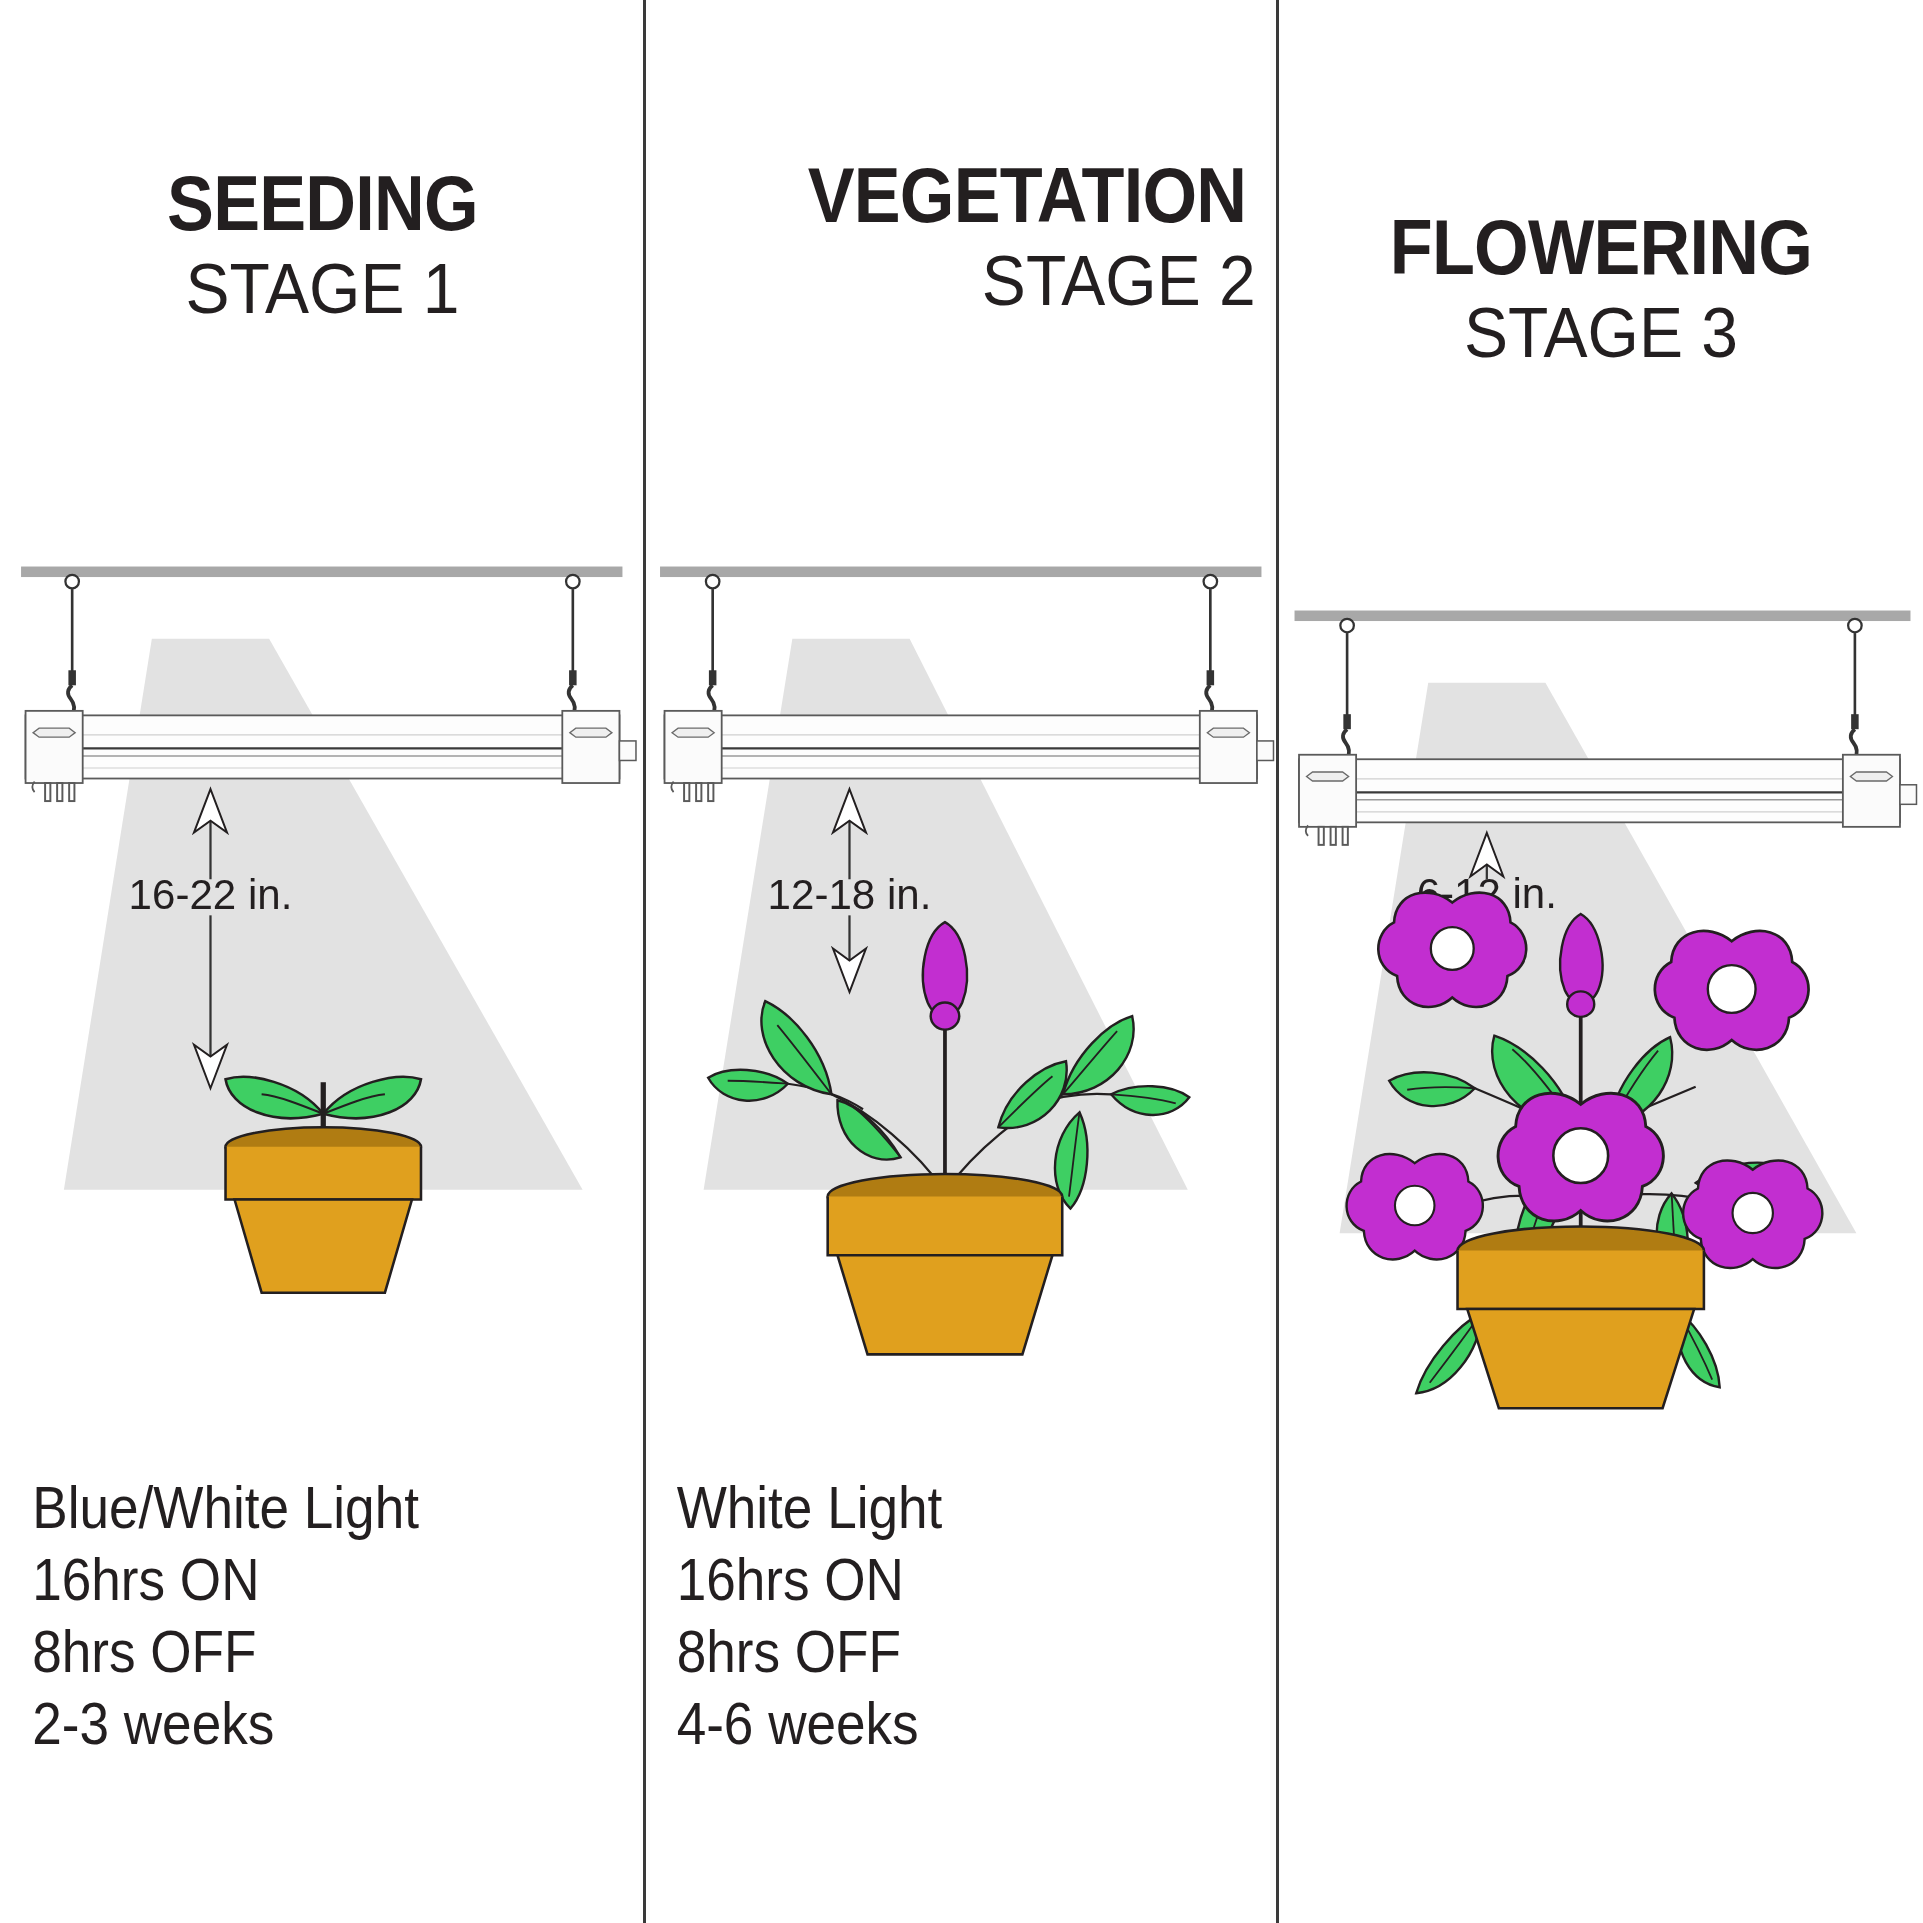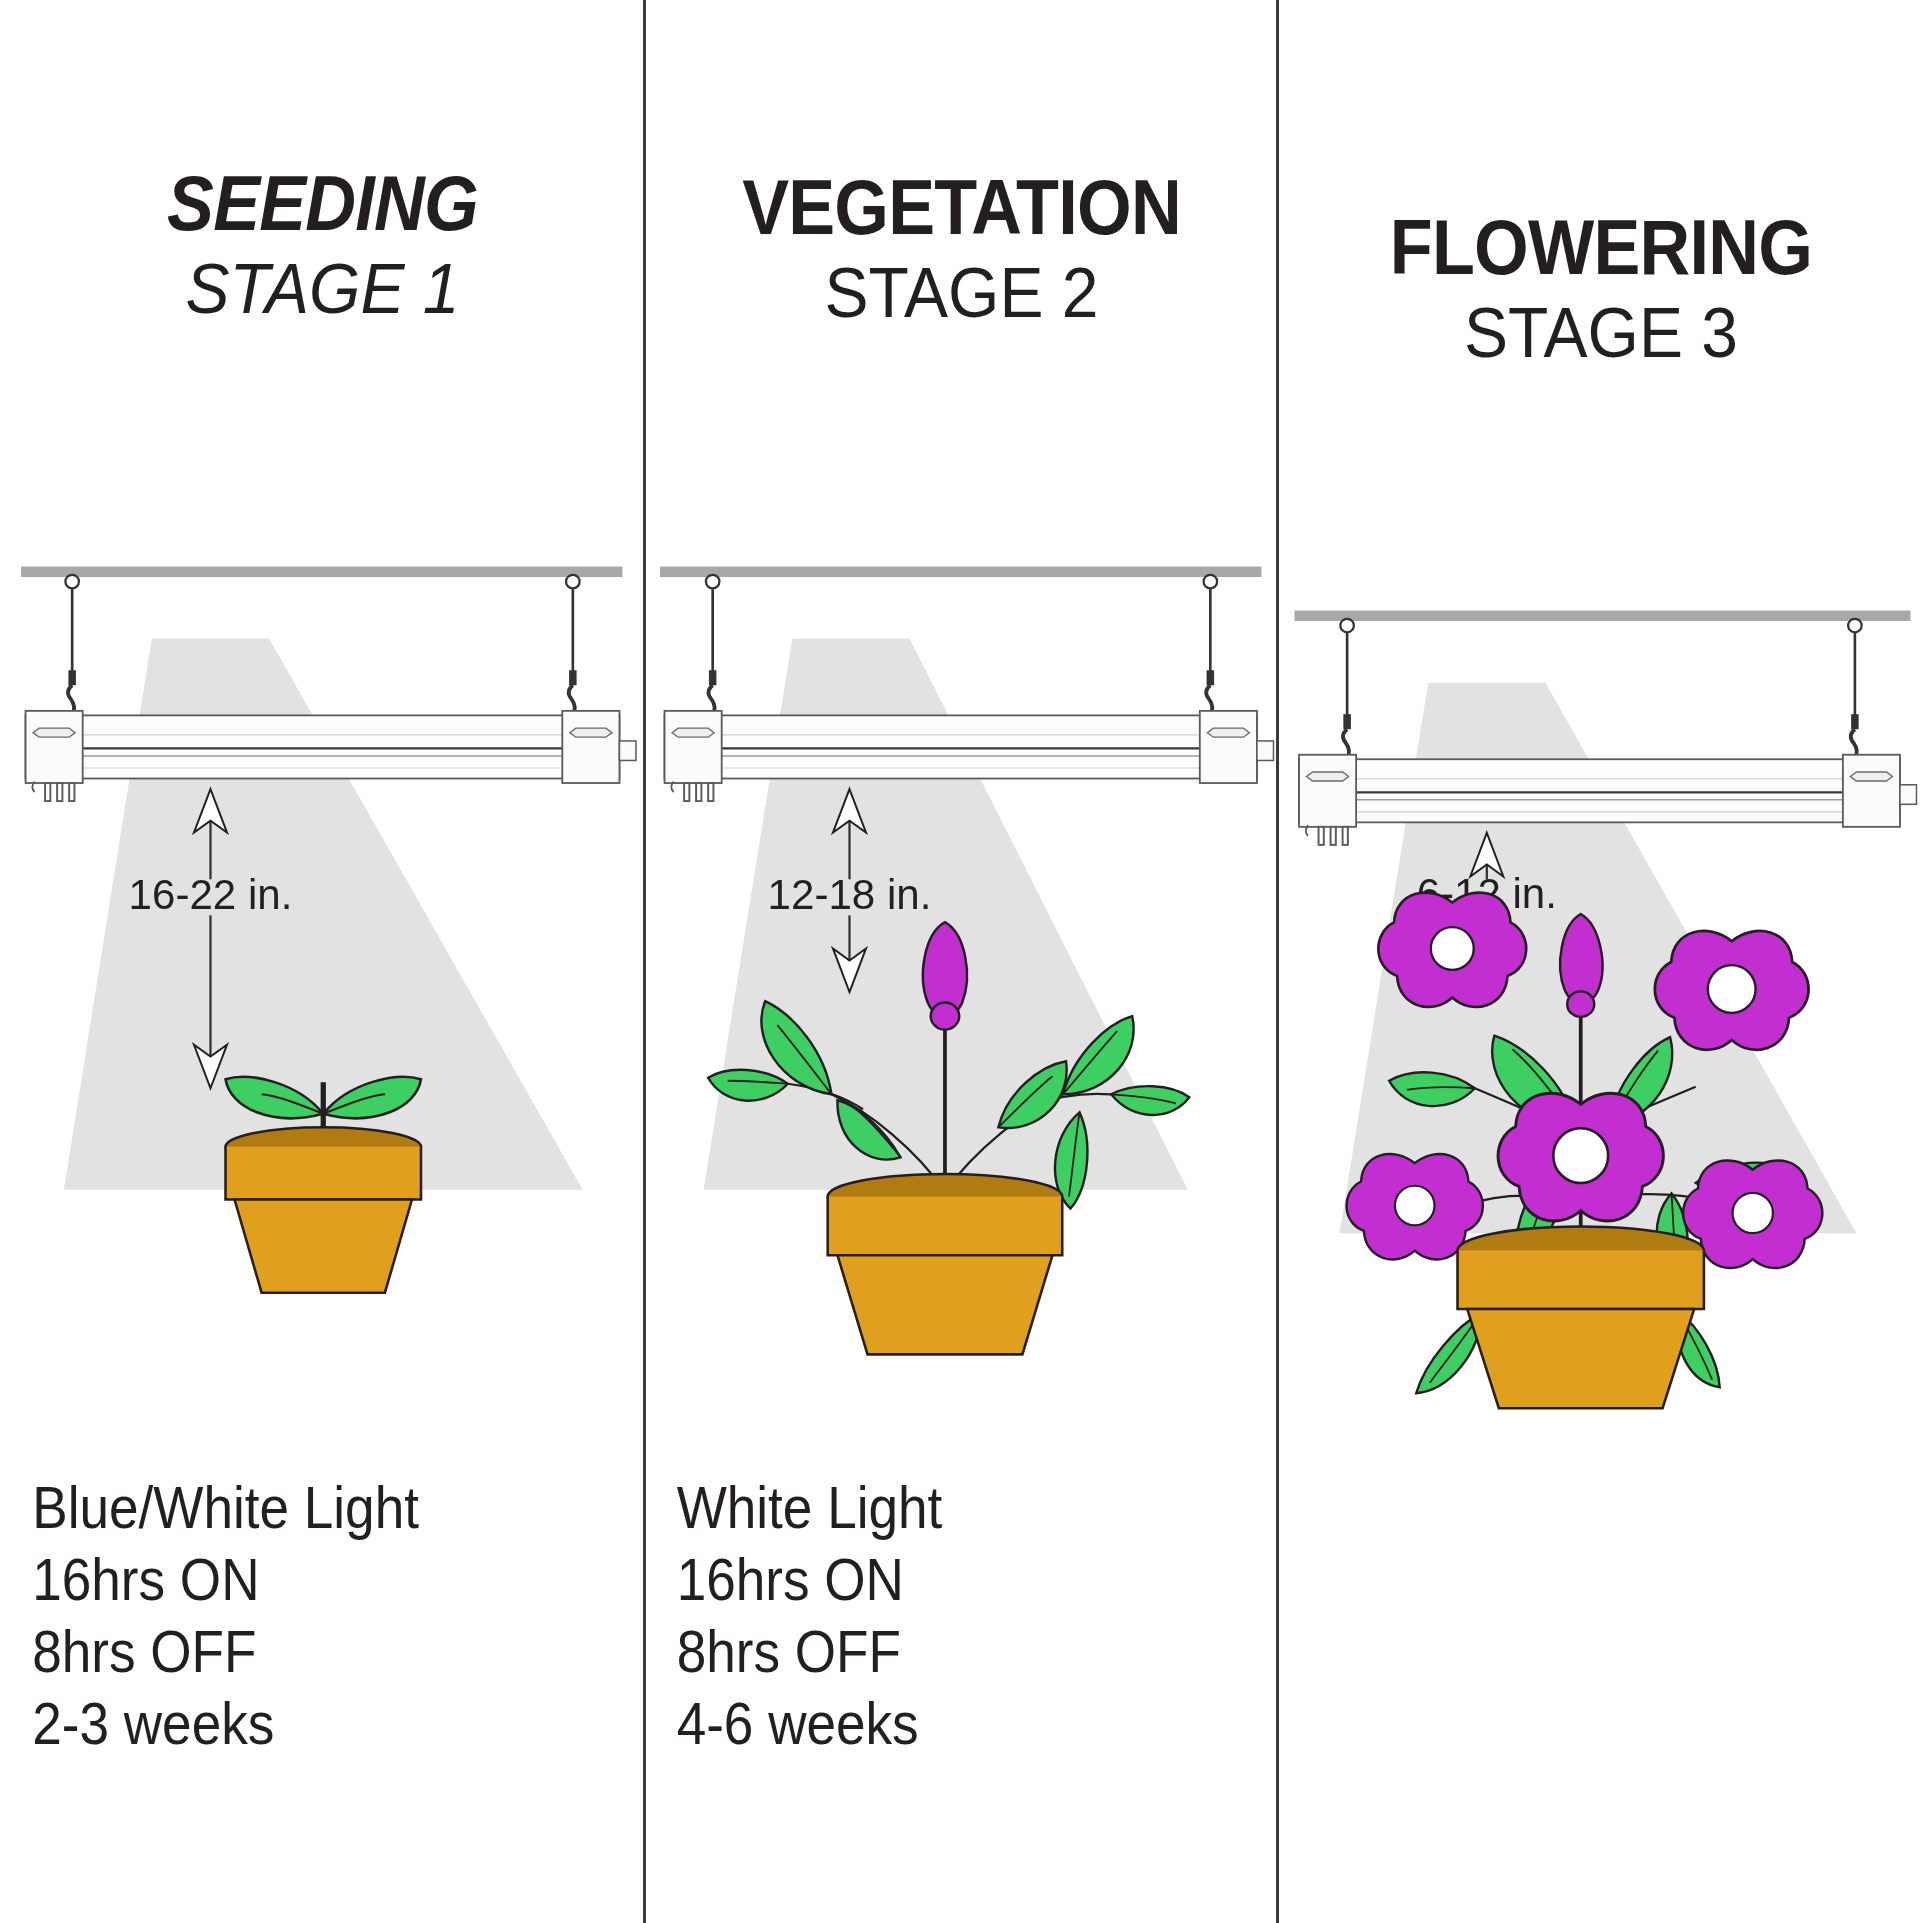--- a/index.html
+++ b/index.html
@@ -51,22 +51,22 @@
   .head .stage-num{
     display:block;
     font-weight:400;
     font-size:71px;
     line-height:1.18;
     letter-spacing:0px;
     transform:scaleX(0.93);
     color:#231f20;
     margin-top:4.5px;
   }
-  .head-1{ top:164px;font-style:italic; }
-  .head-2{ top:168px; }
+  .head-1{ top:164px; }
+  .head-2{ top:156px;text-align:right; }
   .head-3{ top:164px; }
 
   .art{
     position:absolute;
     left:0; top:556px;
     width:100%;
     height:842px;
   }
   .art svg{ display:block; width:100%; height:100%; }
 

